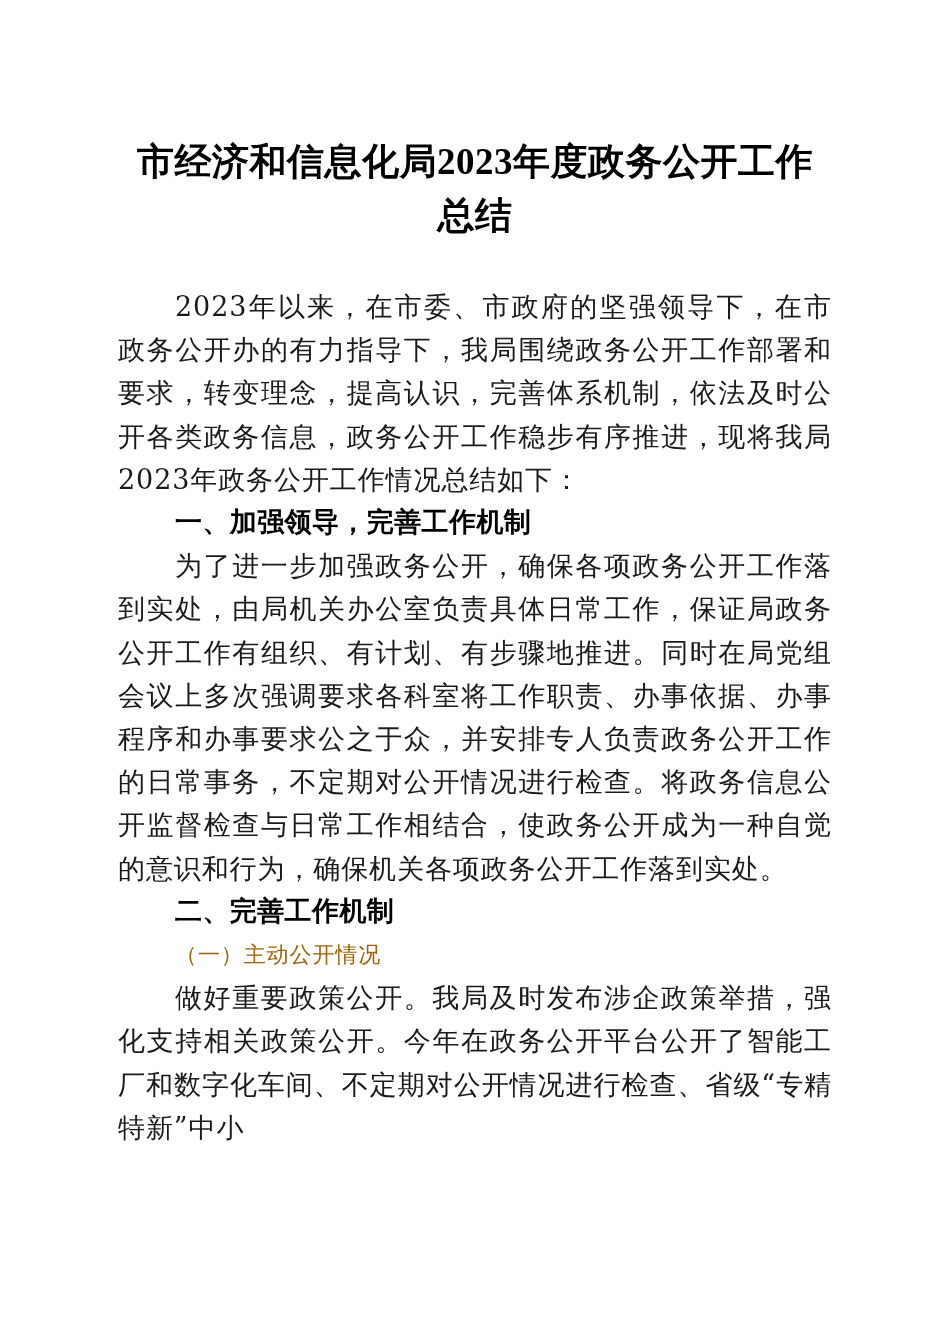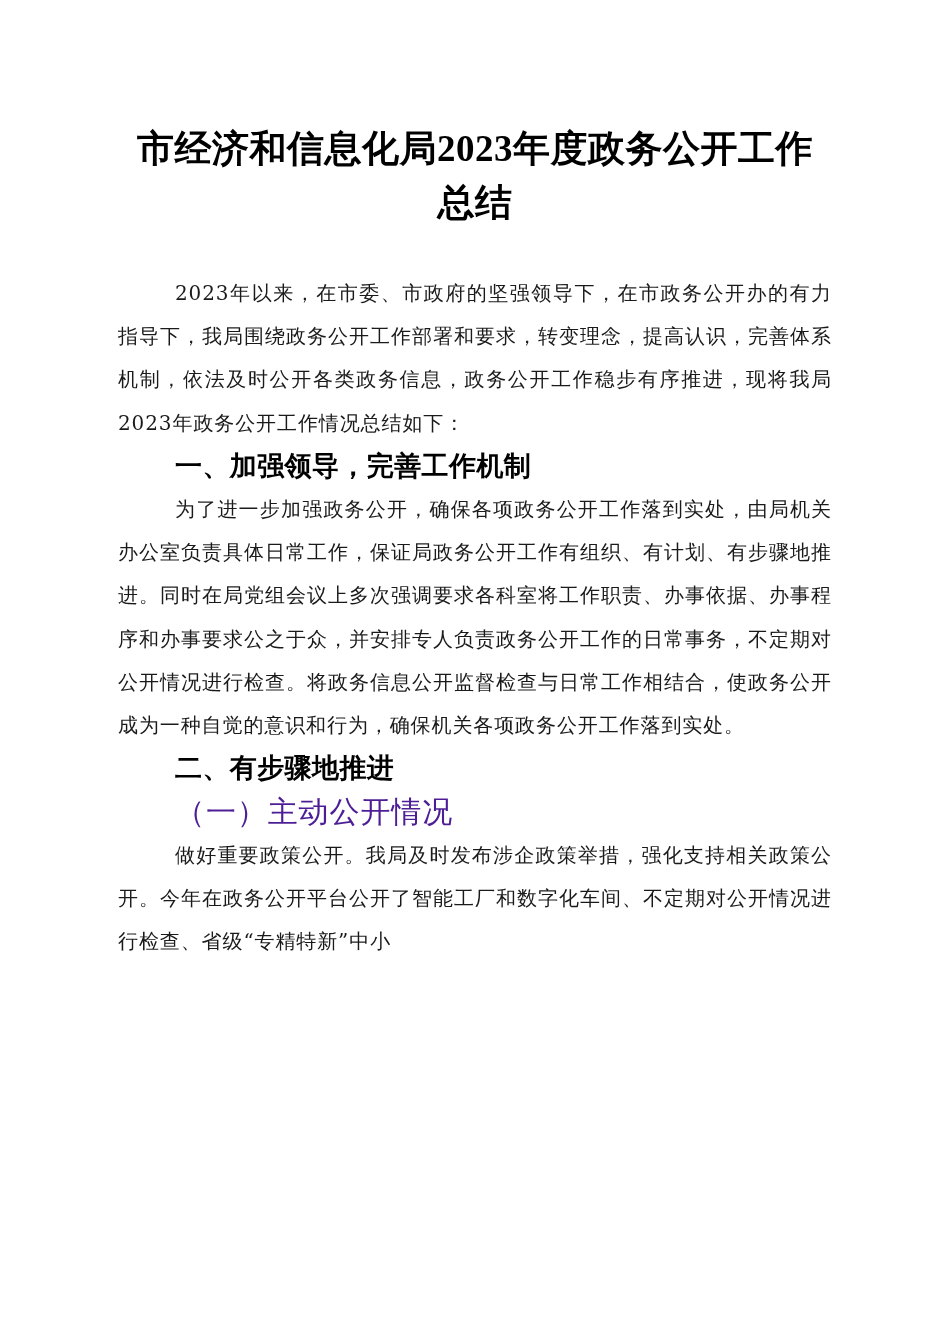--- a/index.html
+++ b/index.html
@@ -20,21 +20,21 @@
     position: relative;
     width: 950px;
     height: 1344px;
     background: #ffffff;
     box-sizing: border-box;
     padding: 0 118px 0 118px;
   }
 
   
   .doc-title {
-    margin: 0;
+    margin: 13px;
     padding: 0;
     padding-top: 122px;
     font-family: "Liberation Serif", "DejaVu Serif", serif;
     font-weight: 700;
     font-size: 37px;
     line-height: 54px;
     letter-spacing: 0.5px;
     text-align: center;
     color: #000;
     width: 700px;
@@ -45,21 +45,21 @@
   
   .body-block {
     margin-top: 42px;
   }
 
   
   p.para {
     margin: 0;
     padding: 0;
     font-family: "DejaVu Serif", "Liberation Serif", serif;
-    font-size: 20px;
+    font-size: 27px;
     line-height: 43.2px;
     letter-spacing: 0.9px;
     text-align: justify;
     text-align-last: left;
     text-justify: inter-character;
     text-indent: 57px;
     color: #1a1a1a;
     font-weight: 400;
   }
 
@@ -75,45 +75,45 @@
     font-weight: 700;
     color: #000;
     text-align: left;
   }
 
   
   p.subheading {
     margin: 0;
     padding: 0;
     font-family: "DejaVu Serif", "Liberation Serif", serif;
-    font-size: 30px;
+    font-size: 22px;
     line-height: 43.2px;
     letter-spacing: 0.9px;
     text-indent: 57px;
     font-weight: 400;
-    color: #4c1d95;
+    color: #a16207;
     text-align: left;
   }
 </style>
 </head>
 <body>
 
 <div id="page">
 
   <h1 class="doc-title">市经济和信息化局2023年度政务公开工作总结</h1>
 
   <div class="body-block">
 
     <p class="para">2023年以来，在市委、市政府的坚强领导下，在市政务公开办的有力指导下，我局围绕政务公开工作部署和要求，转变理念，提高认识，完善体系机制，依法及时公开各类政务信息，政务公开工作稳步有序推进，现将我局2023年政务公开工作情况总结如下：</p>
 
     <p class="heading">一、加强领导，完善工作机制</p>
 
     <p class="para">为了进一步加强政务公开，确保各项政务公开工作落到实处，由局机关办公室负责具体日常工作，保证局政务公开工作有组织、有计划、有步骤地推进。同时在局党组会议上多次强调要求各科室将工作职责、办事依据、办事程序和办事要求公之于众，并安排专人负责政务公开工作的日常事务，不定期对公开情况进行检查。将政务信息公开监督检查与日常工作相结合，使政务公开成为一种自觉的意识和行为，确保机关各项政务公开工作落到实处。</p>
 
-    <p class="heading">二、有步骤地推进</p>
+    <p class="heading">二、完善工作机制</p>
 
     <p class="subheading">（一）主动公开情况</p>
 
     <p class="para">做好重要政策公开。我局及时发布涉企政策举措，强化支持相关政策公开。今年在政务公开平台公开了智能工厂和数字化车间、不定期对公开情况进行检查、省级“专精特新”中小</p>
 
   </div>
 
 </div>
 
 </body></html>

